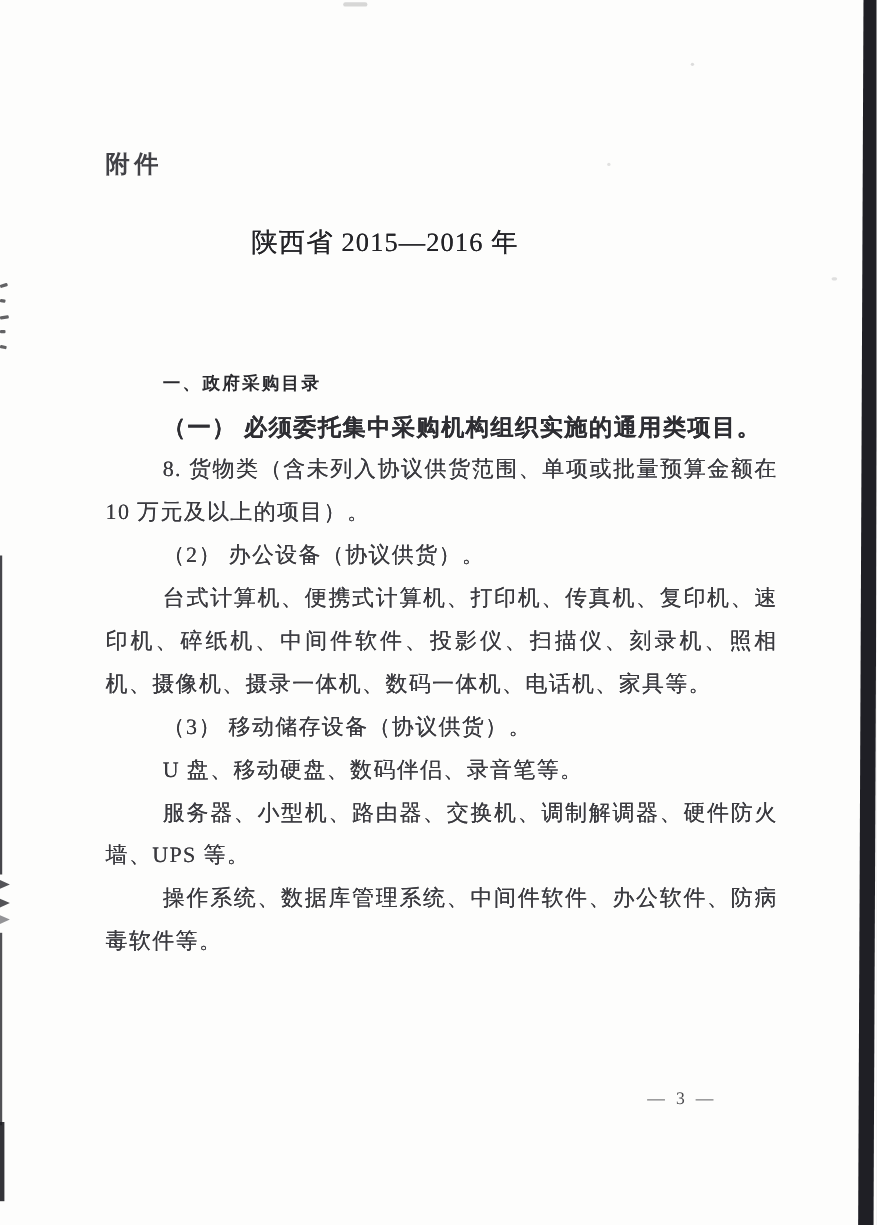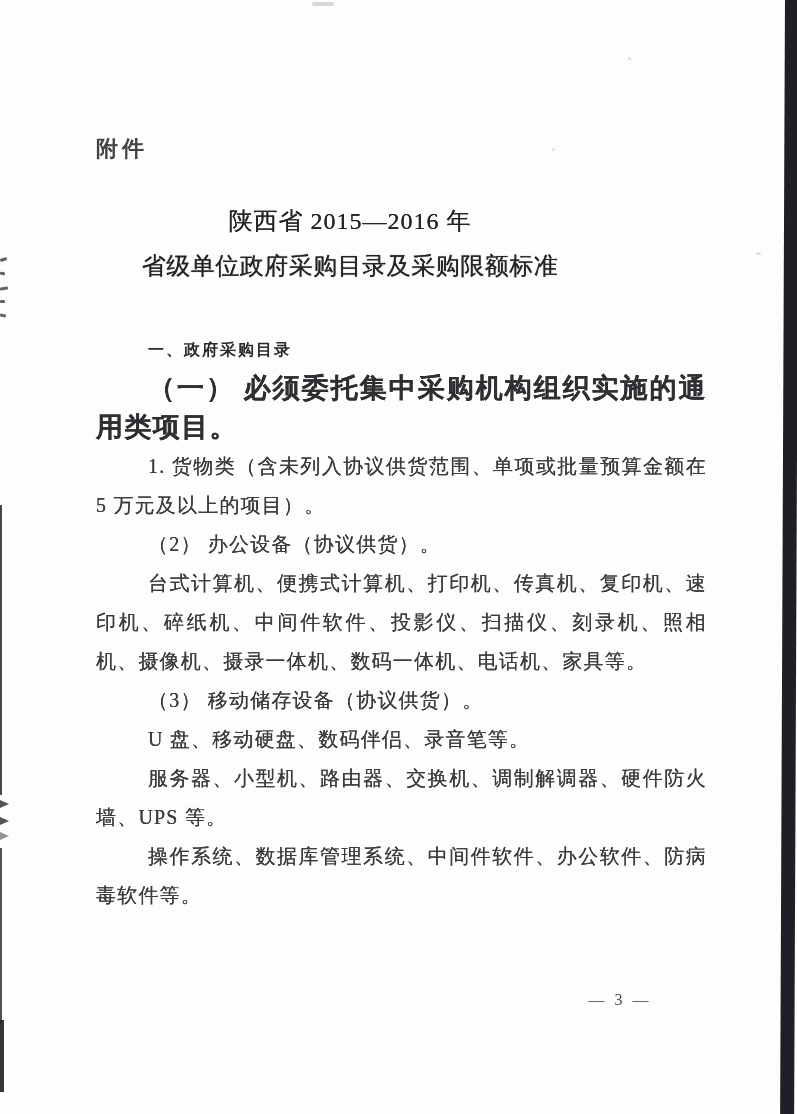--- a/index.html
+++ b/index.html
@@ -65,21 +65,21 @@
   }
   .content p.h1 {
     font-family: "Liberation Sans", "DejaVu Sans", sans-serif;
     font-weight: 700;
     font-size: 16px;
     letter-spacing: 2px;
     color: #2a2a2e;
   }
   .content p.h2 {
     font-weight: 700;
-    font-size: 27px;
+    font-size: 21px;
     letter-spacing: 1.4px;
     color: #2e2e33;
     text-shadow: 0 0 0.5px #2e2e33;
   }
   .content p.body-p {
     color: #3b3b40;
     text-shadow: 0 0 0.3px #3b3b40;
   }
   .page-number {
     position: absolute;
@@ -163,27 +163,26 @@
 </style>
 </head>
 <body>
 
 <div class="page">
 
   <div class="attachment">附件</div>
 
   <div class="title-block">
     <div class="title-line1">陕西省 2015—2016 年</div>
-    <div class="title-line2">省级单位政府采购目录及采购限额标准</div>
   </div>
 
   <div class="content">
     <p class="h1">一、政府采购目录</p>
     <p class="h2">（一） 必须委托集中采购机构组织实施的通用类项目。</p>
-    <p class="body-p">1. 货物类（含未列入协议供货范围、单项或批量预算金额在 5 万元及以上的项目）。</p>
+    <p class="body-p">8. 货物类（含未列入协议供货范围、单项或批量预算金额在 10 万元及以上的项目）。</p>
     <p class="body-p">（2） 办公设备（协议供货）。</p>
     <p class="body-p">台式计算机、便携式计算机、打印机、传真机、复印机、速印机、碎纸机、中间件软件、投影仪、扫描仪、刻录机、照相机、摄像机、摄录一体机、数码一体机、电话机、家具等。</p>
     <p class="body-p">（3） 移动储存设备（协议供货）。</p>
     <p class="body-p">U 盘、移动硬盘、数码伴侣、录音笔等。</p>
     <p class="body-p">服务器、小型机、路由器、交换机、调制解调器、硬件防火墙、UPS 等。</p>
     <p class="body-p">操作系统、数据库管理系统、中间件软件、办公软件、防病毒软件等。</p>
   </div>
 
   <div class="page-number">— 3 —</div>
 

